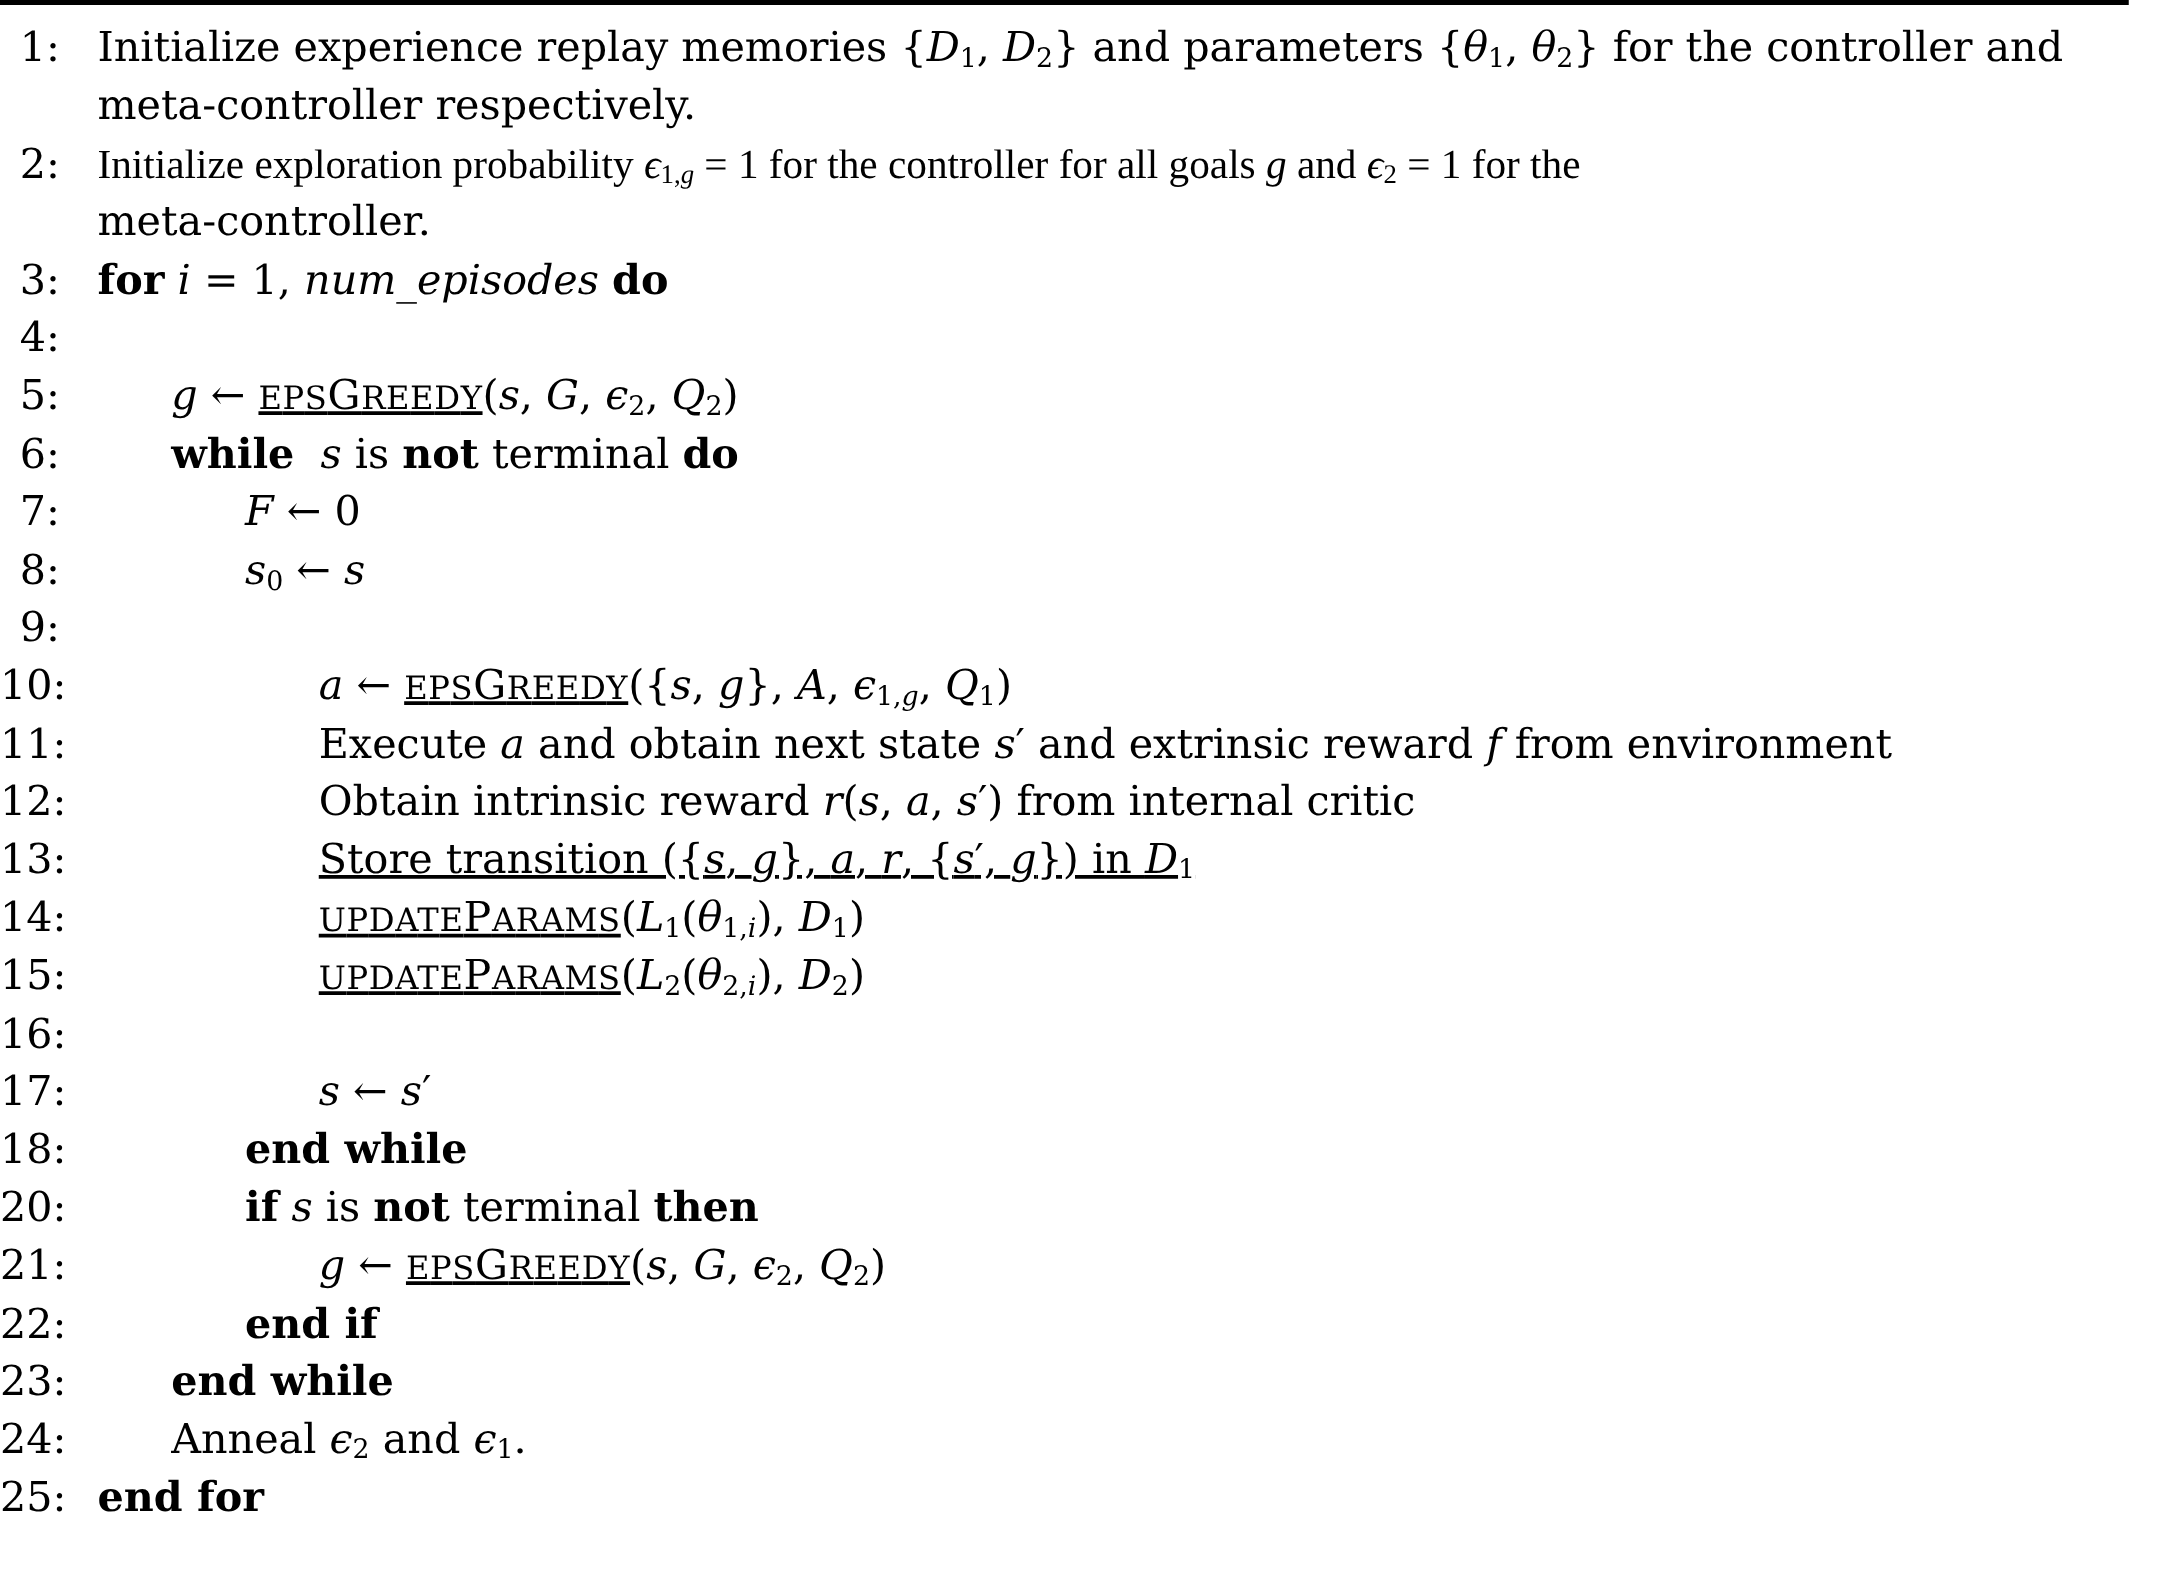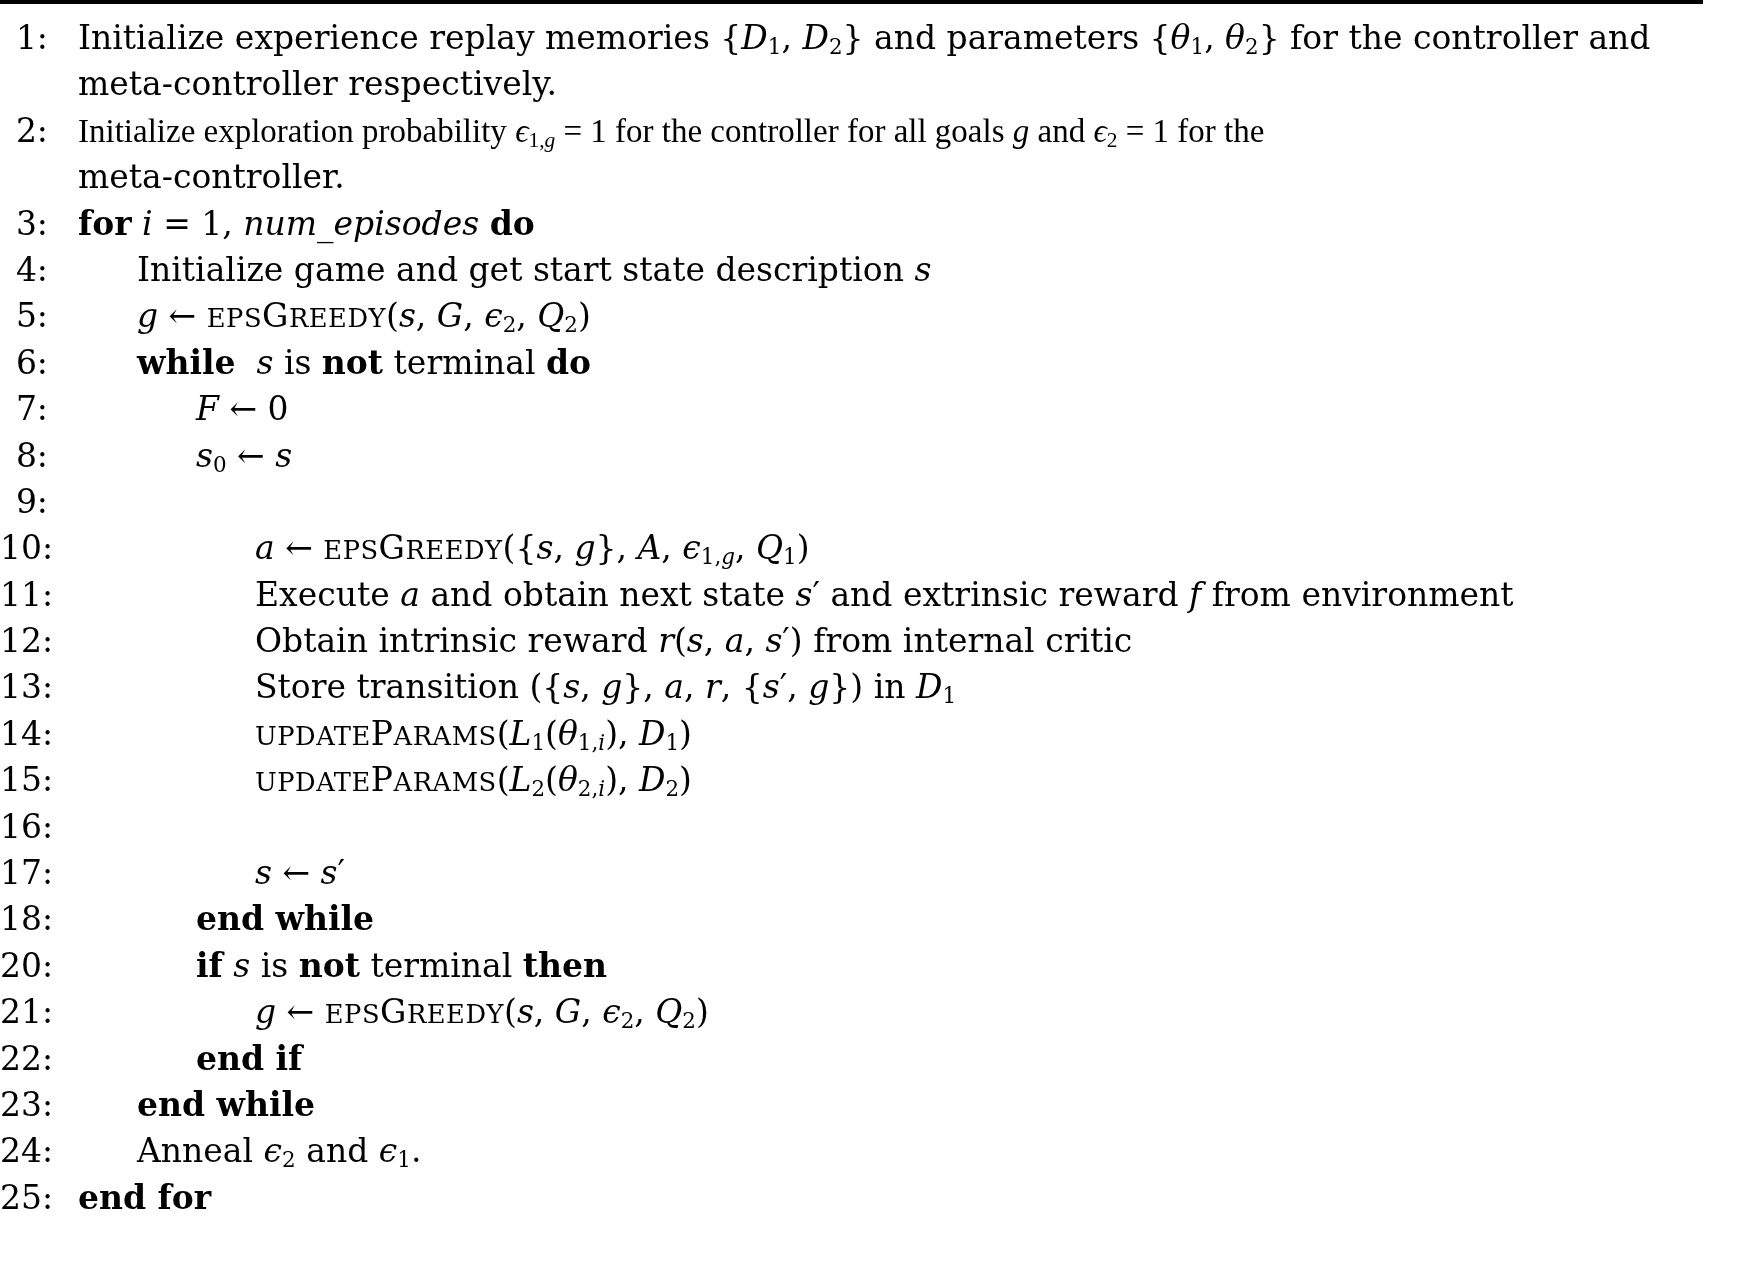--- a/index.html
+++ b/index.html
@@ -51,21 +51,21 @@
   .mi { font-style: italic; }
   .cal {
     font-style: italic;
     font-weight: 500;
   }
   sub {
     font-size: 0.65em;
     line-height: 0;
     vertical-align: -0.22em;
   }
-  .sc { letter-spacing: 0.5px; }
+  .sc { letter-spacing: 0.5px; text-decoration: underline; }
   .scx { font-size: 0.78em; }
 </style>
 </head>
 <body>
 
 <div class="page" style="--fg: #000000; --bg: #ffffff; --rule: #000000;">
   <div class="top-rule"></div>
   <div class="algo" id="algo">
       <div class="row">
         <span class="num">1:</span>
@@ -82,21 +82,20 @@
       <div class="row">
         <span class="num"></span>
         <span class="content" style="padding-left: 30px;">meta-controller.</span>
       </div>
       <div class="row">
         <span class="num">3:</span>
         <span class="content" style="padding-left: 30px;"><b>for</b> <span class="mi">i</span> = 1, <span class="mi">num_episodes</span> <b>do</b></span>
       </div>
       <div class="row">
         <span class="num">4:</span>
-        <span class="content" style="padding-left: 89px;">Initialize game and get start state description <span class="mi">s</span></span>
       </div>
       <div class="row">
         <span class="num">5:</span>
         <span class="content" style="padding-left: 89px;"><span class="mi">g</span> ← <span class="sc"><span class="scx">E</span><span class="scx">P</span><span class="scx">S</span>G<span class="scx">R</span><span class="scx">E</span><span class="scx">E</span><span class="scx">D</span><span class="scx">Y</span></span>(<span class="mi">s</span>, <span class="cal">G</span>, <span class="mi">ϵ</span><sub>2</sub>, <span class="mi">Q</span><sub>2</sub>)</span>
       </div>
       <div class="row">
         <span class="num">6:</span>
         <span class="content" style="padding-left: 89px;"><b>while</b> &nbsp;<span class="mi">s</span> is <b>not</b> terminal <b>do</b></span>
       </div>
       <div class="row">
@@ -117,21 +116,21 @@
       <div class="row">
         <span class="num">11:</span>
         <span class="content" style="padding-left: 207px;">Execute <span class="mi">a</span> and obtain next state <span class="mi">s</span>′ and extrinsic reward <span class="mi">f</span> from environment</span>
       </div>
       <div class="row">
         <span class="num">12:</span>
         <span class="content" style="padding-left: 207px;">Obtain intrinsic reward <span class="mi">r</span>(<span class="mi">s</span>, <span class="mi">a</span>, <span class="mi">s</span>′) from internal critic</span>
       </div>
       <div class="row">
         <span class="num">13:</span>
-        <span class="content" style="padding-left: 207px;">Store transition ({<span class="mi">s</span>, <span class="mi">g</span>}, <span class="mi">a</span>, <span class="mi">r</span>, {<span class="mi">s</span>′, <span class="mi">g</span>}) in <span class="cal">D</span><sub>1</sub></span>
+        <span class="content" style="padding-left: 207px; text-decoration: underline;">Store transition ({<span class="mi">s</span>, <span class="mi">g</span>}, <span class="mi">a</span>, <span class="mi">r</span>, {<span class="mi">s</span>′, <span class="mi">g</span>}) in <span class="cal">D</span><sub>1</sub></span>
       </div>
       <div class="row">
         <span class="num">14:</span>
         <span class="content" style="padding-left: 207px;"><span class="sc"><span class="scx">U</span><span class="scx">P</span><span class="scx">D</span><span class="scx">A</span><span class="scx">T</span><span class="scx">E</span>P<span class="scx">A</span><span class="scx">R</span><span class="scx">A</span><span class="scx">M</span><span class="scx">S</span></span>(<span class="cal">L</span><sub>1</sub>(<span class="mi">θ</span><sub>1,<span class="mi">i</span></sub>), <span class="cal">D</span><sub>1</sub>)</span>
       </div>
       <div class="row">
         <span class="num">15:</span>
         <span class="content" style="padding-left: 207px;"><span class="sc"><span class="scx">U</span><span class="scx">P</span><span class="scx">D</span><span class="scx">A</span><span class="scx">T</span><span class="scx">E</span>P<span class="scx">A</span><span class="scx">R</span><span class="scx">A</span><span class="scx">M</span><span class="scx">S</span></span>(<span class="cal">L</span><sub>2</sub>(<span class="mi">θ</span><sub>2,<span class="mi">i</span></sub>), <span class="cal">D</span><sub>2</sub>)</span>
       </div>
       <div class="row">

